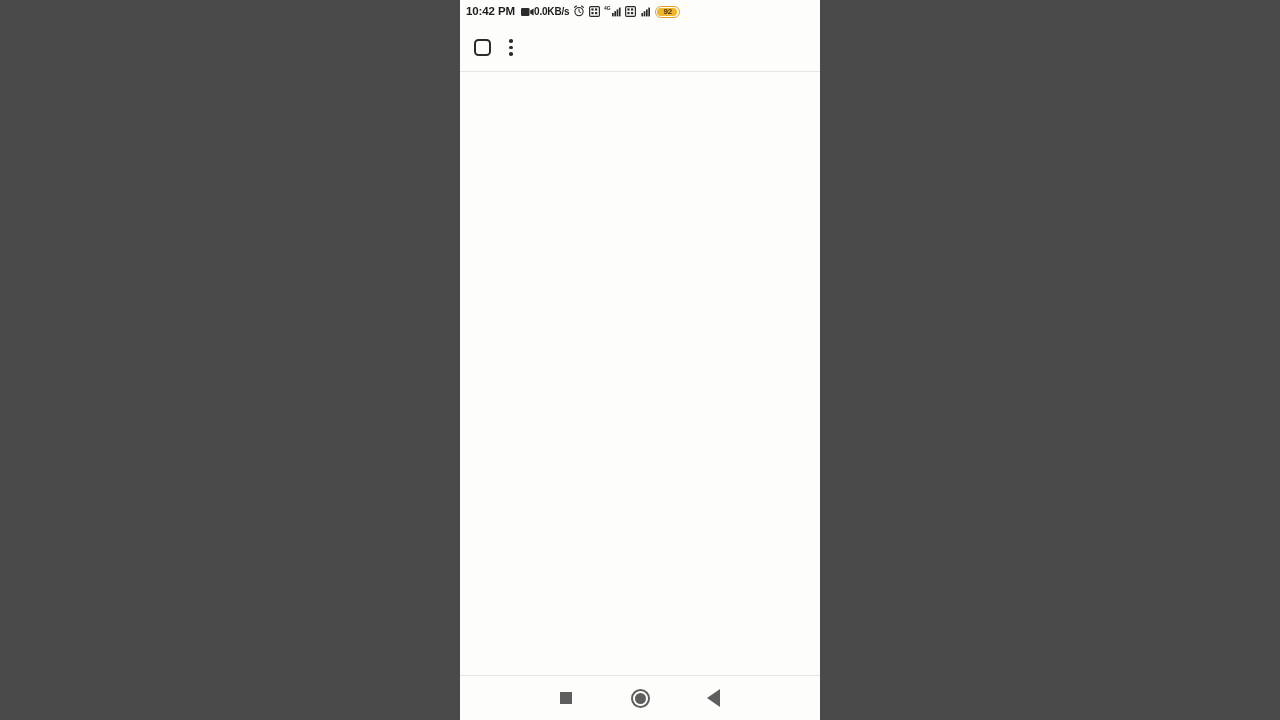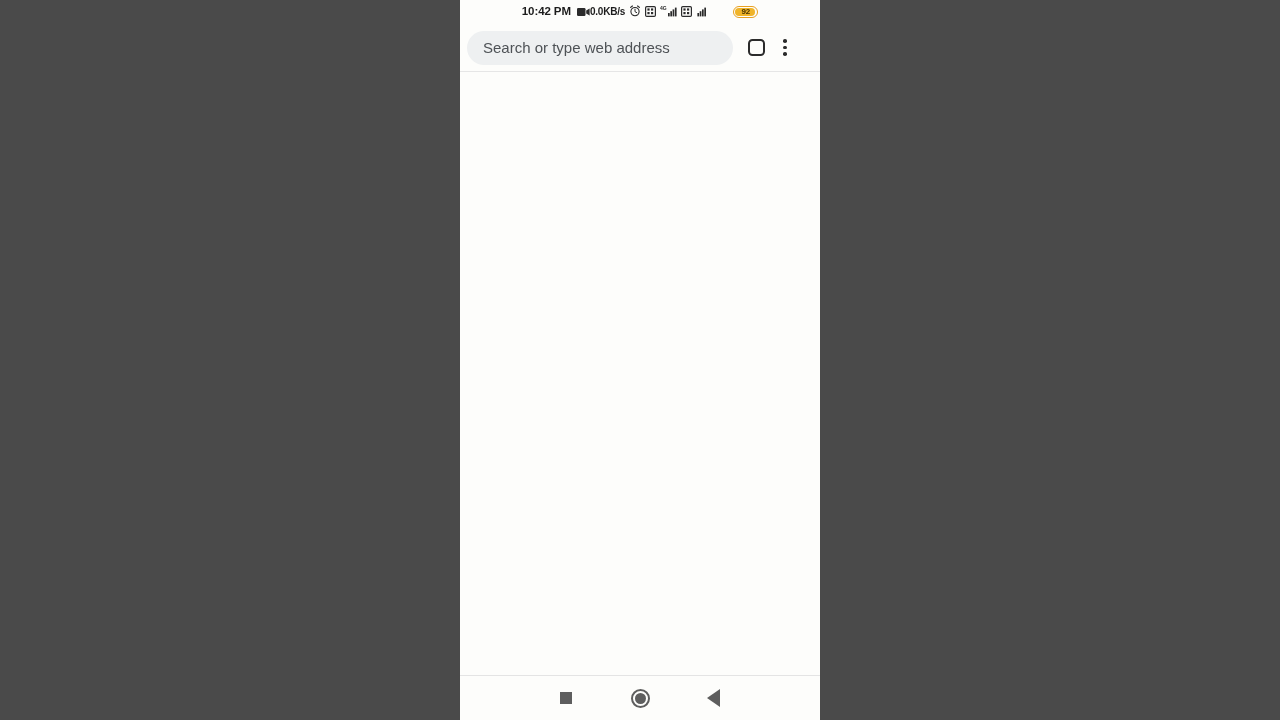--- a/index.html
+++ b/index.html
@@ -32,21 +32,21 @@
     overflow: hidden;
   }
 
   
   .status-bar {
     height: 24px;
     flex: 0 0 24px;
     background: #fdfdfb;
     display: flex;
     align-items: center;
-    justify-content: center;
+    justify-content: flex-start;
     padding: 0 6px 0 6px;
     box-sizing: border-box;
   }
   .status-left {
     display: flex;
     align-items: center;
     gap: 6px;
   }
   .status-clock {
     font-size: 11.5px;
@@ -75,21 +75,20 @@
     position: relative;
     width: 25px;
     height: 12px;
     border: 1.5px solid #e8a020;
     border-radius: 6px;
     background: #fdfdfb;
     display: flex;
     align-items: center;
     justify-content: center;
     box-sizing: border-box;
-    margin-left: 22px;
   }
   .battery-fill {
     position: absolute;
     left: 1px; top: 1px; bottom: 1px;
     width: 20px;
     border-radius: 5px;
     background: #f0b429;
   }
   .battery-text {
     position: relative;
@@ -294,23 +293,20 @@
 
         <span class="battery">
           <span class="battery-fill"></span>
           <span class="battery-text">92</span>
         </span>
       </div>
     </div>
 
     <div class="toolbar">
 
-      <div class="omnibox">
-        <span class="omnibox-text">Search or type web address</span>
-      </div>
 
       <div class="tab-button">
         <span class="tab-square"></span>
       </div>
 
       <div class="menu-button">
         <span class="menu-dot"></span>
         <span class="menu-dot"></span>
         <span class="menu-dot"></span>
       </div>

